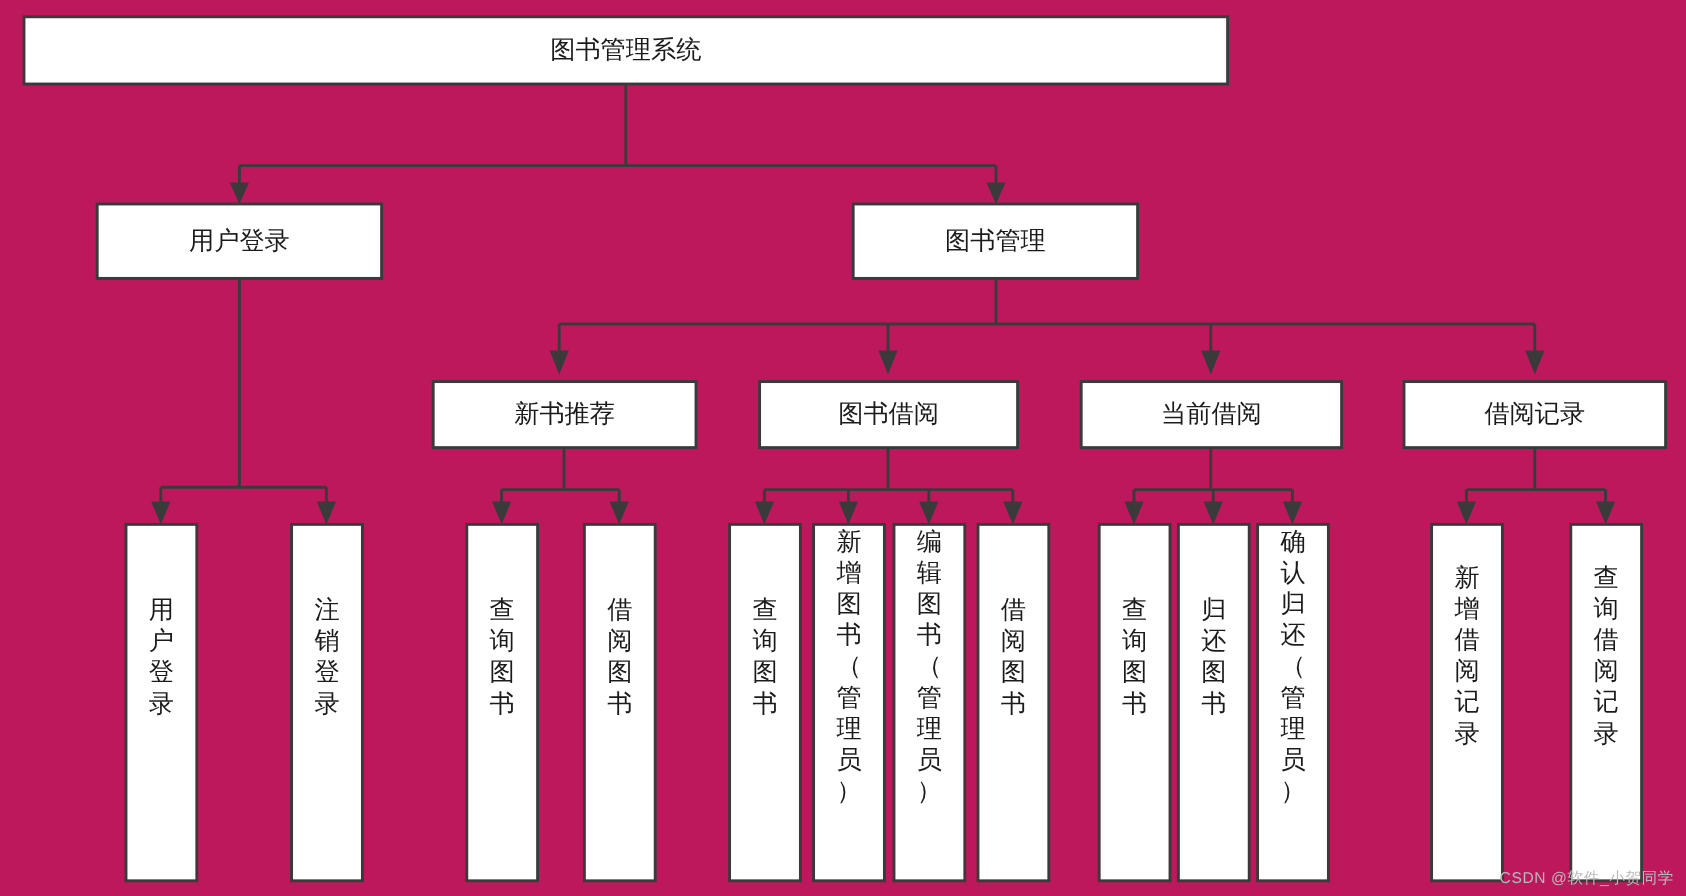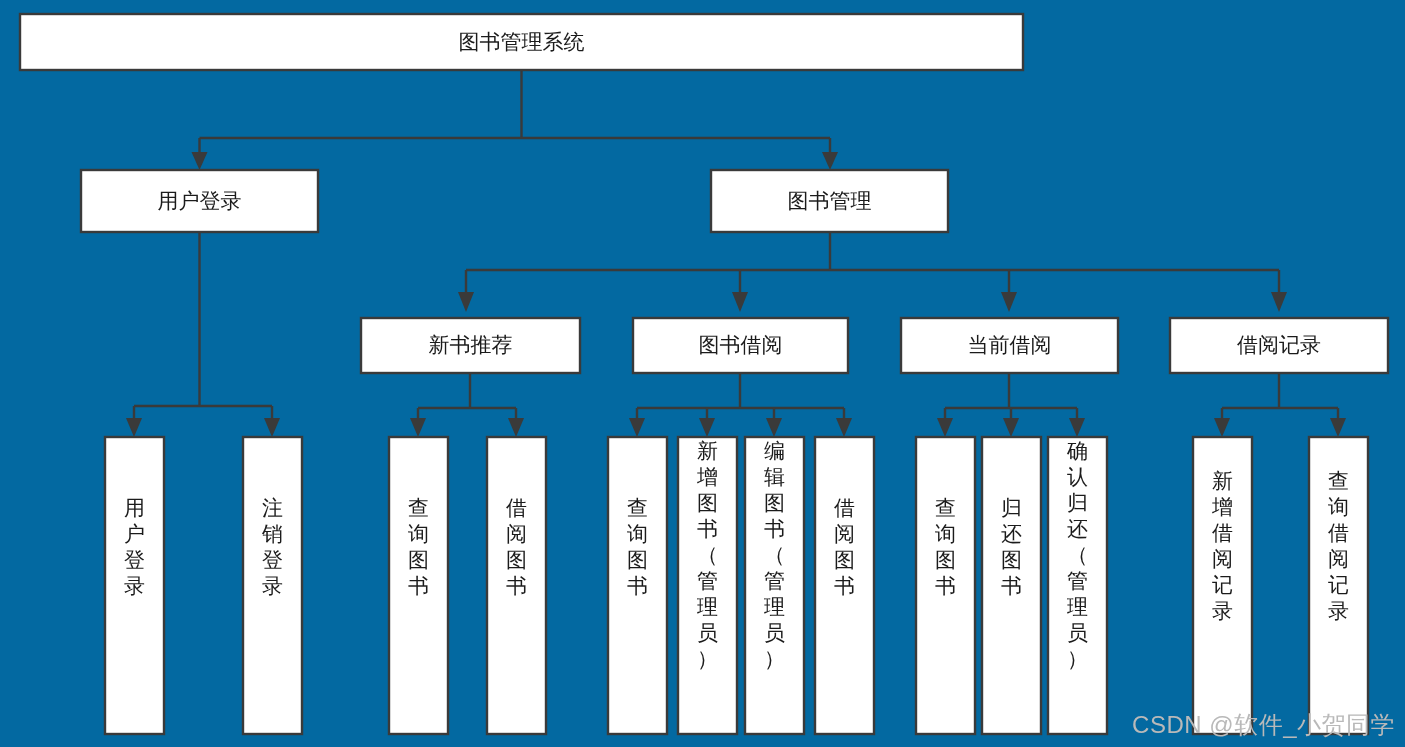--- a/index.html
+++ b/index.html
@@ -11,21 +11,21 @@
   body {
     width: 1405px;
     height: 747px;
     font-family: "Liberation Sans", "DejaVu Sans", sans-serif;
     overflow: hidden;
   }
   #diagram-root {
     position: relative;
     width: 1405px;
     height: 747px;
-    background: #0369a1;
+    background: #be185d;
   }
   #tree-svg {
     position: absolute;
     left: 0;
     top: 0;
     width: 1405px;
     height: 747px;
     display: block;
   }
   .node-box {
@@ -54,21 +54,21 @@
     font-family: "Liberation Sans", "DejaVu Sans", sans-serif;
     fill: #1b1b1b;
     font-size: 21px;
     text-anchor: middle;
   }
   .watermark-text {
     position: absolute;
     right: 10px;
     bottom: 6px;
     font-family: "Liberation Sans", "DejaVu Sans", sans-serif;
-    font-size: 24px;
+    font-size: 13px;
     color: #b9b9b9;
     letter-spacing: 0.5px;
     white-space: nowrap;
     pointer-events: none;
     user-select: none;
   }
 </style>
 </head>
 <body>
 

